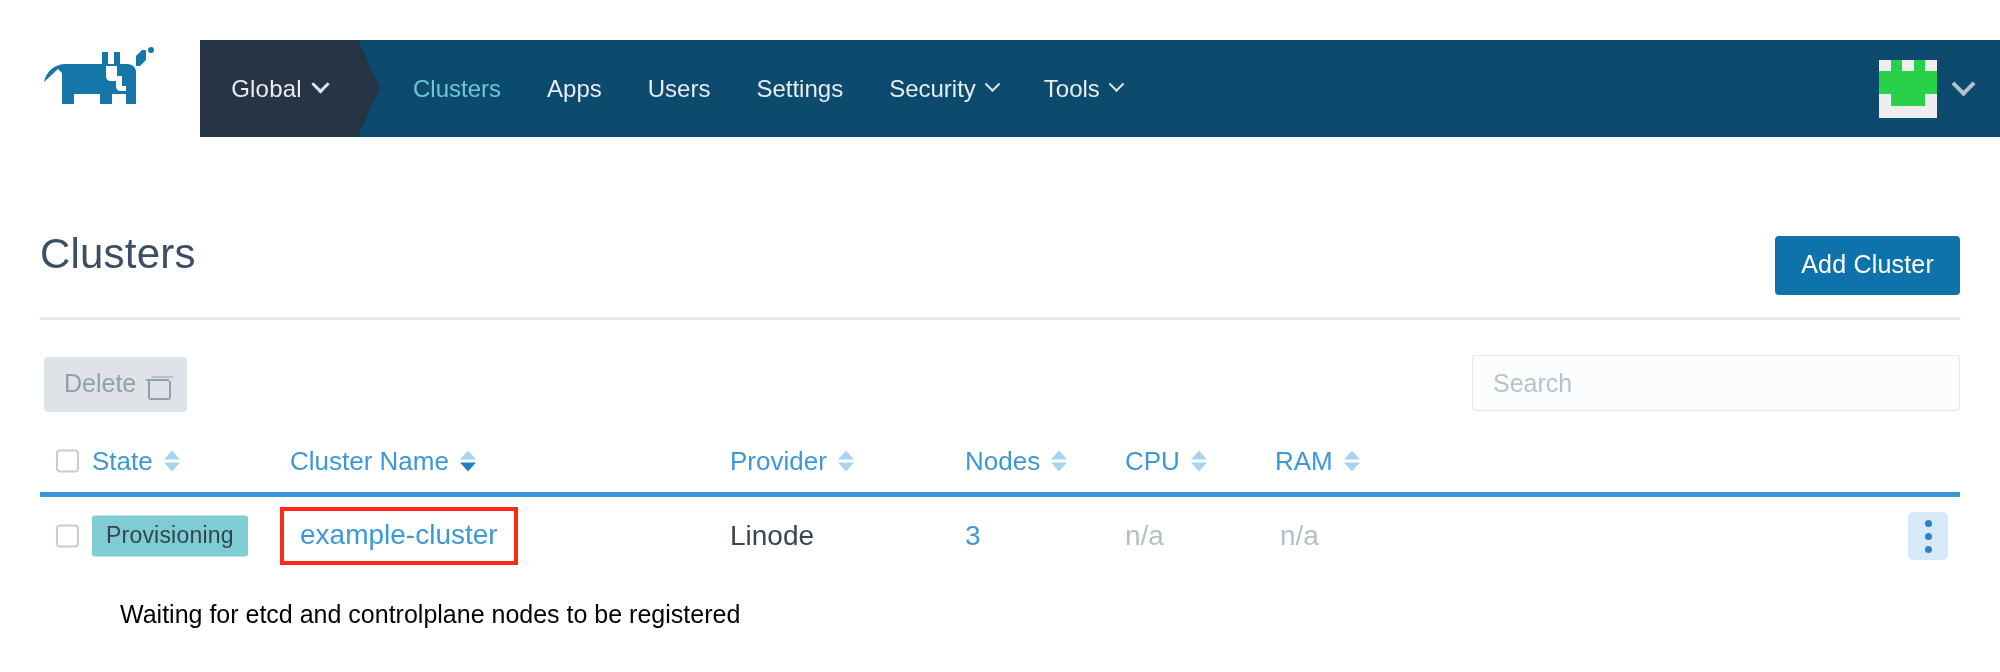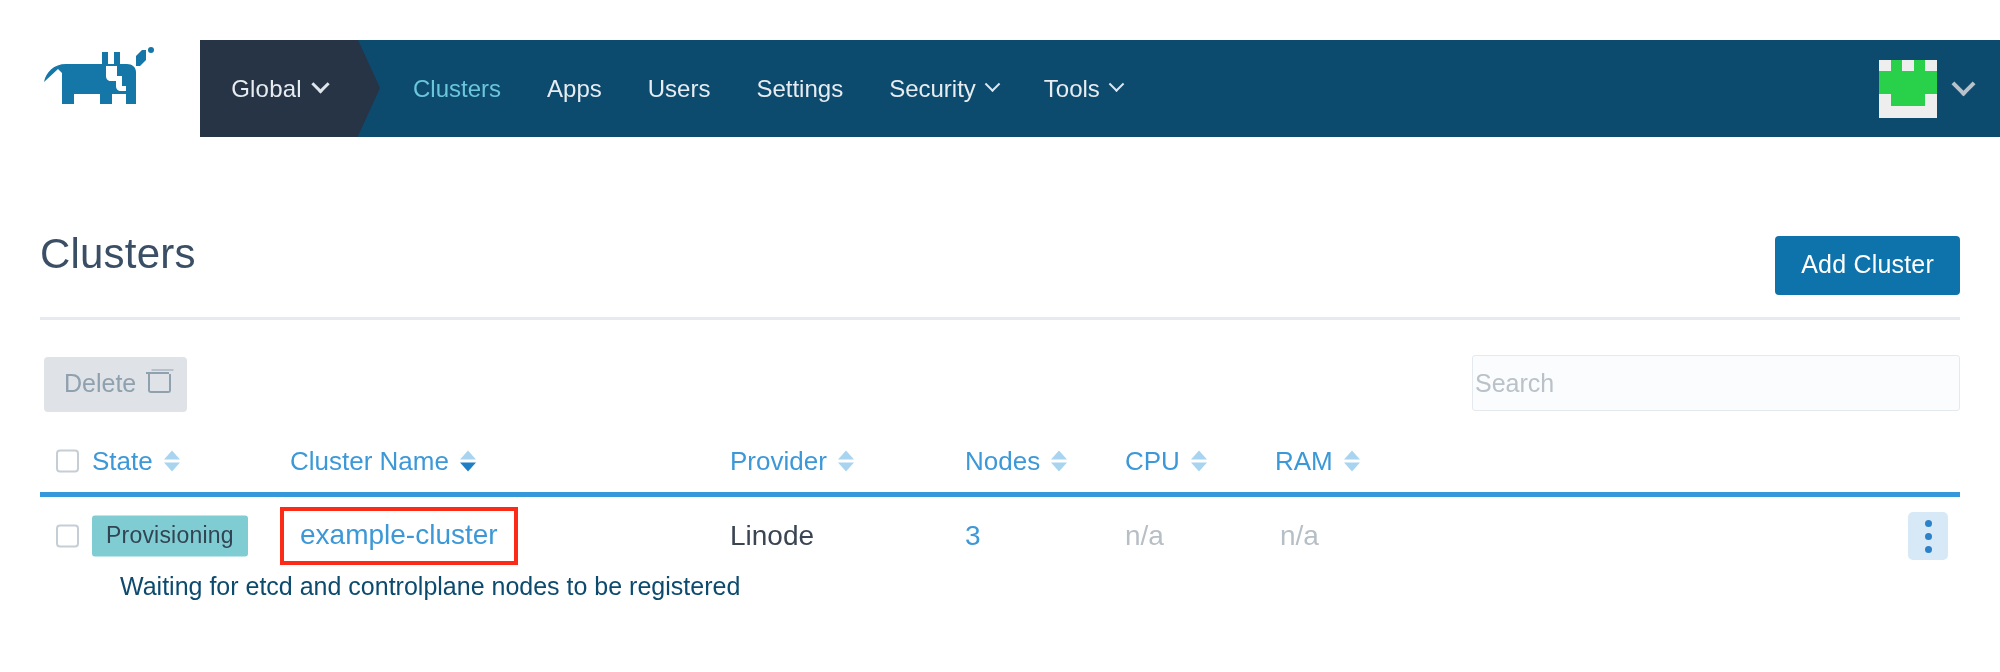--- a/index.html
+++ b/index.html
@@ -104,42 +104,42 @@
     position: absolute; left: 40px; top: 317px;
     width: 1920px; height: 3px; background: #e6eaee;
   }
 
   
   .delete-btn {
     position: absolute; left: 44px; top: 357px;
     background: #dfe3e7; color: #8fa0ae;
     font-size: 25px; border: none; border-radius: 4px;
     padding: 12px 20px 14px; cursor: not-allowed;
-    display: flex; align-items: flex-start; gap: 12px;
+    display: flex; align-items: flex-end; gap: 12px;
     font-family: "Liberation Sans", sans-serif;
   }
   .trash { width: 19px; height: 22px; position: relative; display: inline-block; }
   .trash::before {
     content:''; position:absolute; left:0; top:5px;
     width:19px; height:17px;
     border:2px solid #8fa0ae; border-top:none;
     border-radius: 0 0 3px 3px;
   }
   .trash::after {
     content:''; position:absolute; left:-2px; top:3px;
     width:23px; height:2px; background:#8fa0ae;
     box-shadow: 5px -3px 0 -0.5px #8fa0ae;
   }
 
   .search-box {
     position: absolute; right: 40px; top: 355px;
     width: 488px; height: 56px;
     border: 1px solid #e4e9ed; background: #fbfcfd;
     border-radius: 3px;
-    padding: 0 2px; font-size: 25px; color: #4a5a68;
+    padding: 0 20px; font-size: 25px; color: #4a5a68;
     font-family: "Liberation Sans", sans-serif;
     outline: none;
   }
   .search-box::placeholder { color: #b9c2ca; }
 
   
   .table {
     position: absolute; left: 40px; top: 430px;
     width: 1920px;
   }
@@ -201,22 +201,22 @@
   .kebab {
     width: 40px; height: 48px; border-radius: 5px;
     background: #d7e8f6;
     display: flex; flex-direction: column;
     align-items: center; justify-content: center; gap: 6px;
     cursor: pointer;
   }
   .kebab i { width: 7px; height: 7px; border-radius: 50%; background: #2b82c9; display: block; }
 
   .row-status {
-    position: absolute; left: 120px; top: 572px;
-    color: #0c4a6e; font-size: 25px;
+    position: absolute; left: 120px; top: 600px;
+    color: #000000; font-size: 25px;
   }
 </style>
 </head>
 <body>
 
 <div class="header">
 
   <div class="logo-wrap">
     <svg width="120" height="70" viewBox="0 0 120 70">
       <path fill="#1477a8" d="M8 40 L22 27 L26 31 L26 62 L38 62 L38 52 L64 52 L64 62 L76 62 L76 52

